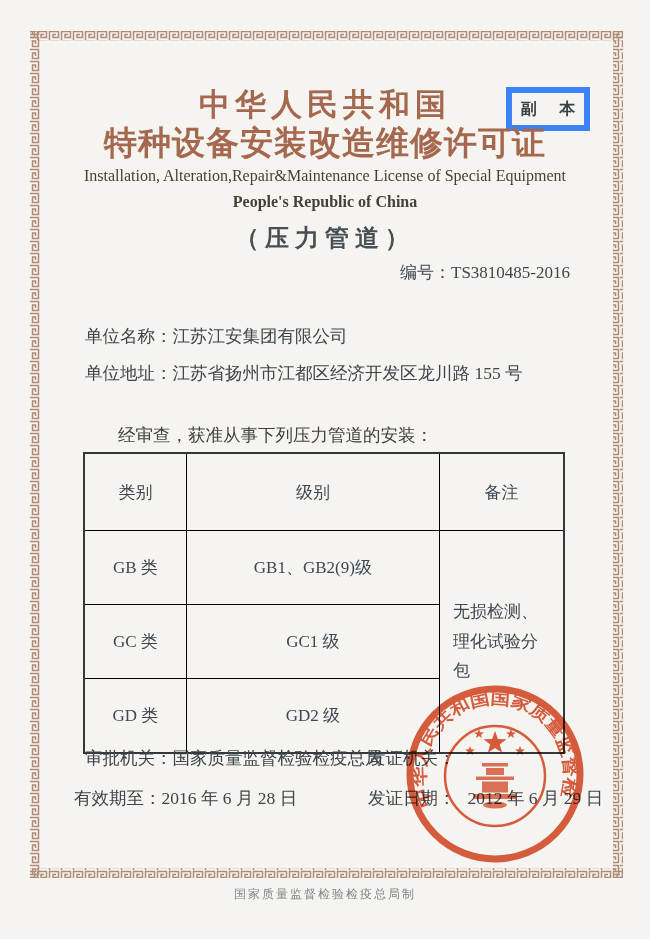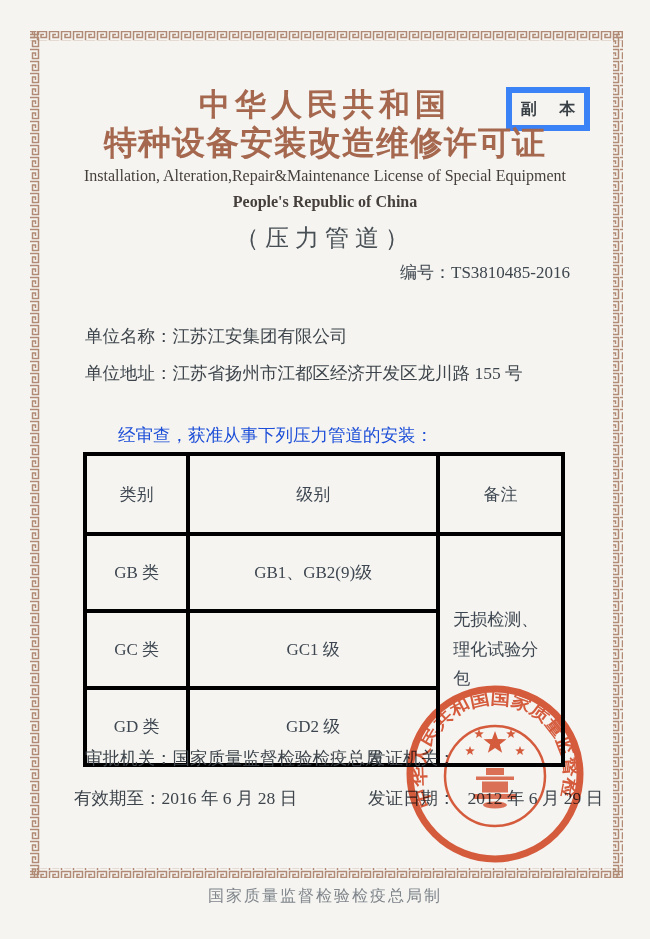--- a/index.html
+++ b/index.html
@@ -32,40 +32,40 @@
   }
   .title-cn2{
     top:121px;font-size:33px;font-weight:bold;color:#a5684f;
     letter-spacing:1px;
     font-family:"Liberation Sans","DejaVu Sans",sans-serif;
   }
   .title-en1{top:167px;font-size:16px;font-weight:normal;color:#453f3b;}
   .title-en2{top:193px;font-size:16px;font-weight:bold;color:#453f3b;}
 
   .subtitle{
-    top:222px;font-size:24px;font-weight:normal;color:#474e54;letter-spacing:6px;
+    top:222px;font-size:24px;font-weight:bold;color:#474e54;letter-spacing:6px;
     font-family:"Liberation Sans","DejaVu Sans",sans-serif;
     text-align:center;
   }
 
   .serial{right:80px;top:261px;font-size:17px;color:#3e464e;text-align:center;}
 
   .field-line{font-size:17.5px;color:#3d444b;}
   .unit-name{left:85px;top:324px;}
   .unit-address{left:85px;top:361px;}
-  .intro{left:118px;top:423px;font-size:17.5px;color:#1d4ed8;}
+  .intro{left:118px;top:423px;font-size:17.5px;color:#404040;}
 
   
   .license-table{
     left:83px;top:452px;width:482px;
     border-collapse:collapse;
     font-size:17px;color:#3e4751;
   }
   .license-table td,.license-table th{
-    border:4px solid #000000;
+    border:1px solid #000000;
     text-align:center;font-weight:normal;
     padding:16px;
     font-family:Liberation Serif, serif;
   }
   .license-table{border:2px solid #33383d;}
   .license-table th{height:44px;}
   .license-table td{height:41px;}
   .col-cat{width:85px;}
   .col-lvl{width:282px;}
   .col-rem{width:113px;}
@@ -74,21 +74,21 @@
     padding-left:13px !important;
     line-height:1.75;
     font-size:17px;
     margin-left:20px;
   }
 
   .issuer-line{font-size:17.5px;color:#3d444b;}
   .lab-gap{margin-left:12px;}
 
   .footer-note{
-    top:886px;font-size:16px;color:#7f858b;letter-spacing:2px;
+    top:886px;font-size:12px;color:#7f858b;letter-spacing:2px;
   }
 
   .border-svg{left:0;top:0;pointer-events:none;}
   .seal-wrap{
     left:402px;top:681px;width:186px;height:186px;
     mix-blend-mode:multiply;opacity:.92;pointer-events:none;
   }
 </style>
 </head>
 <body>

